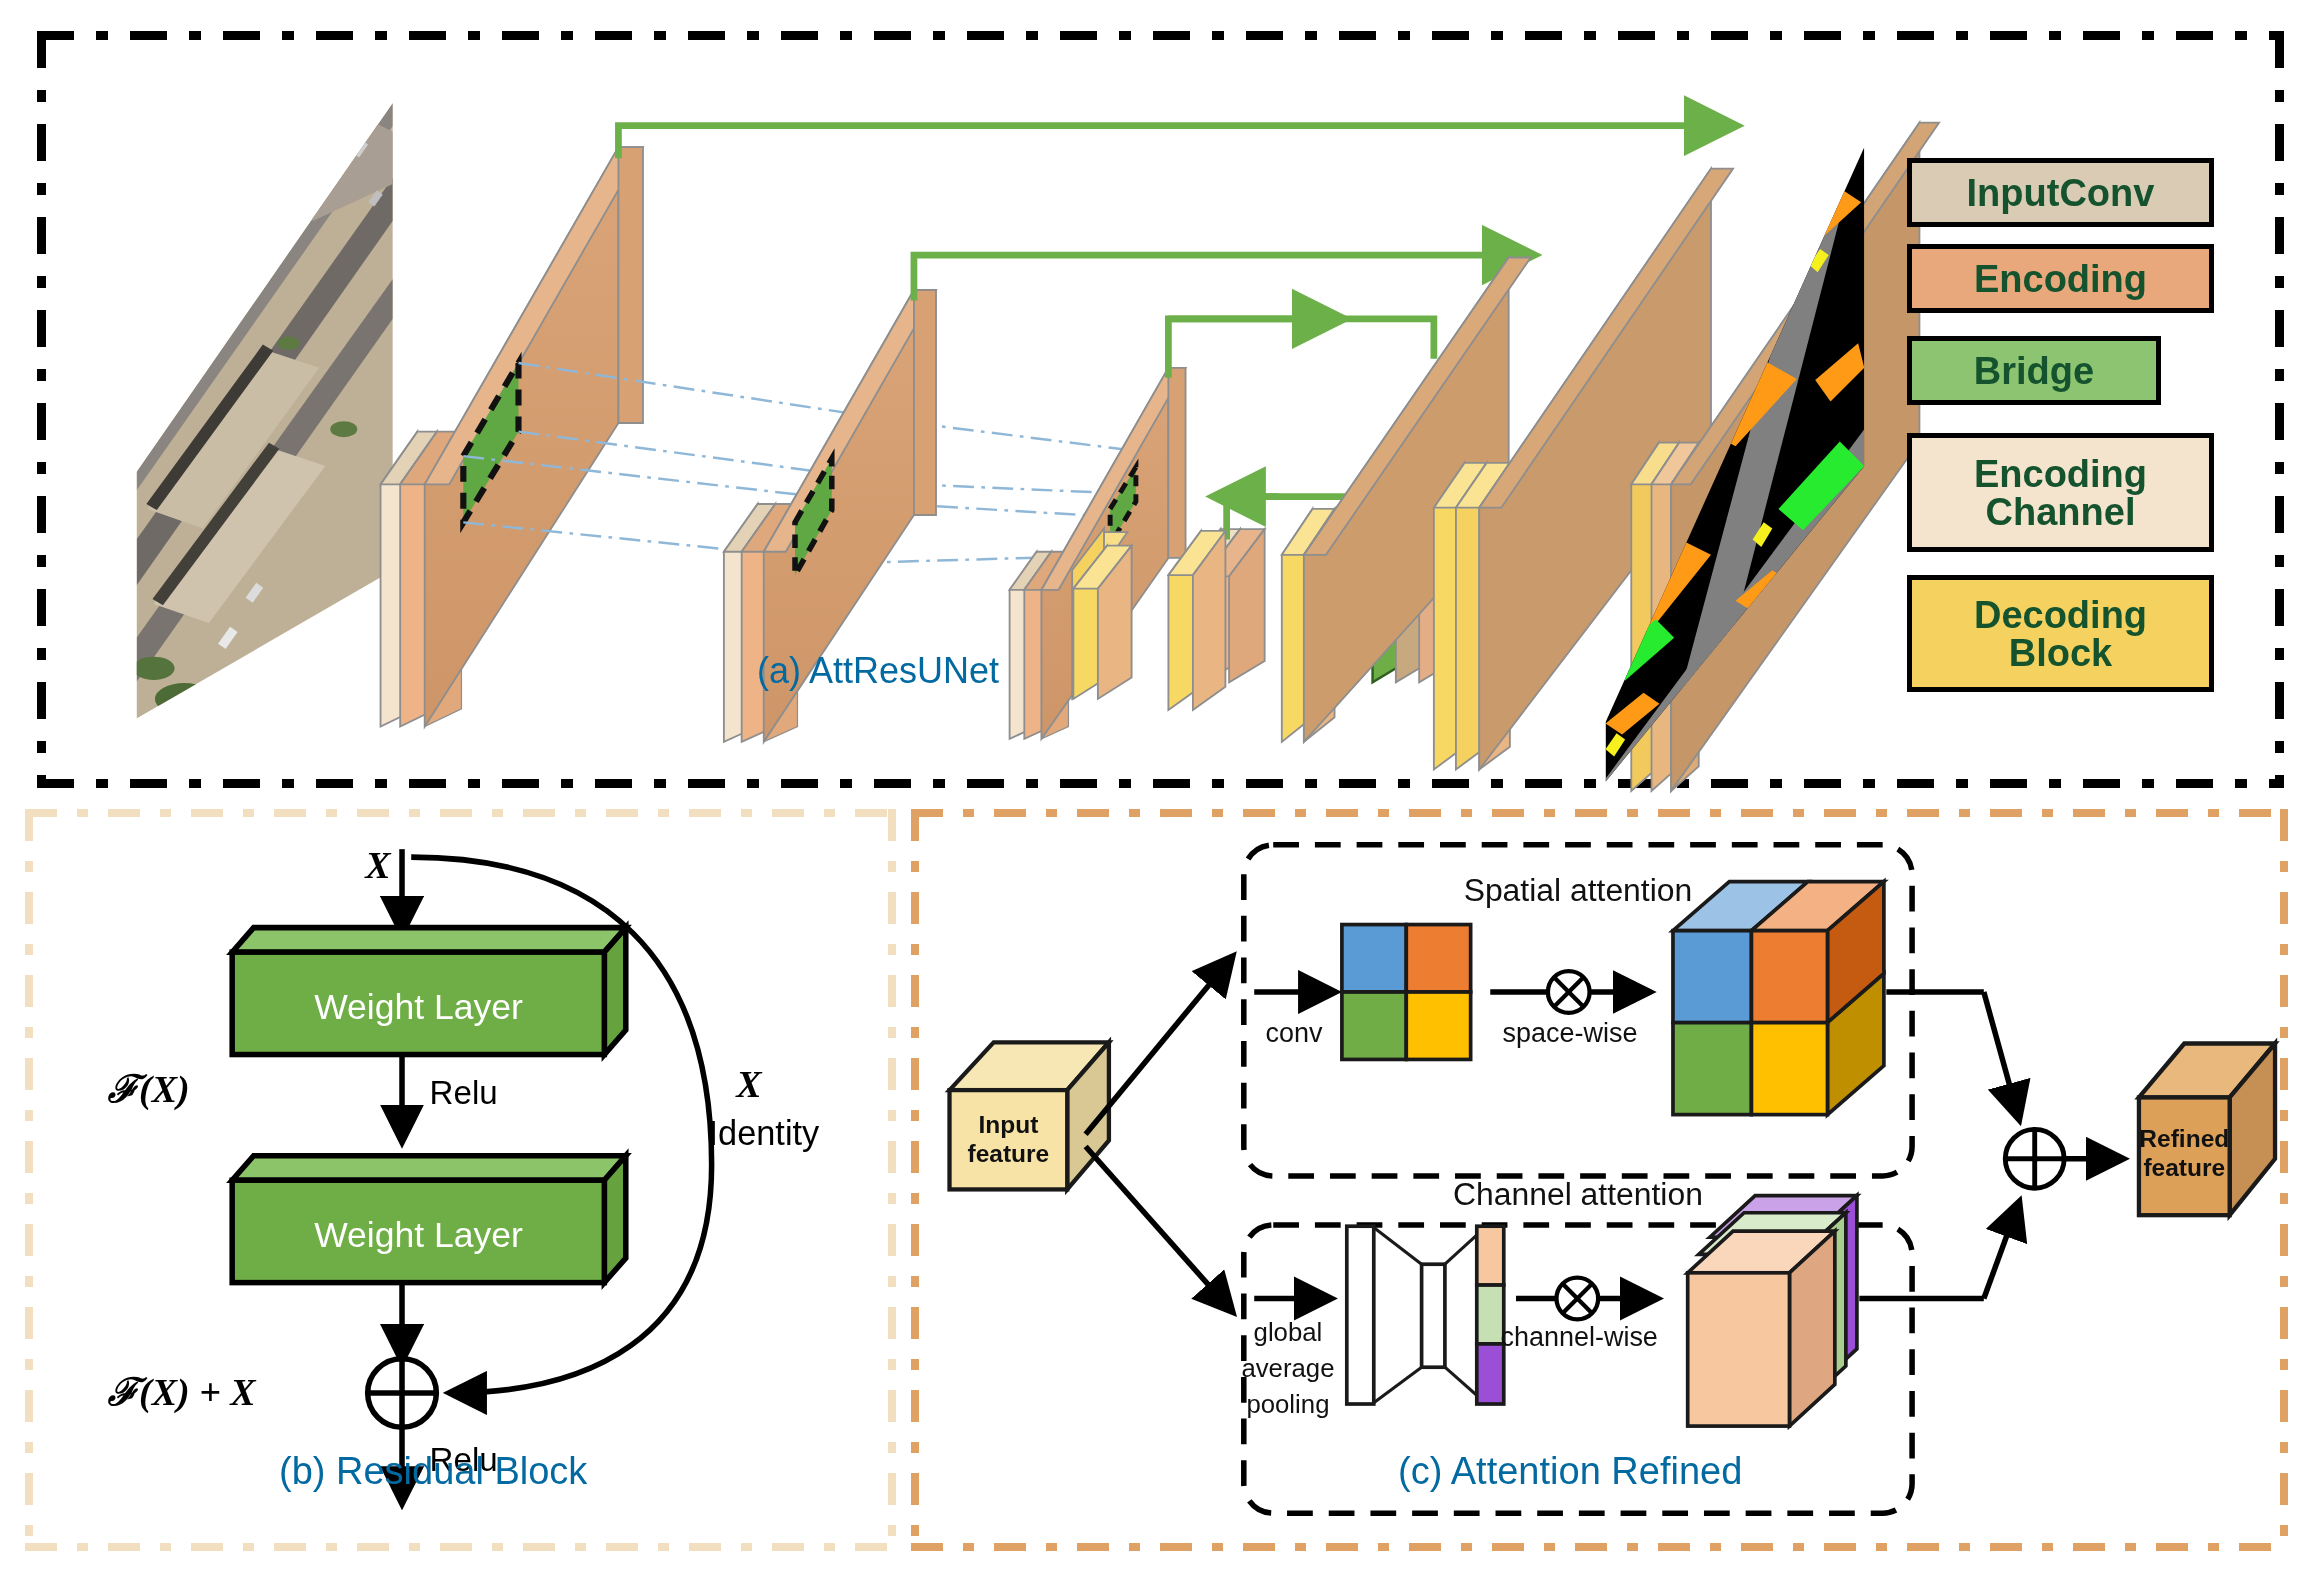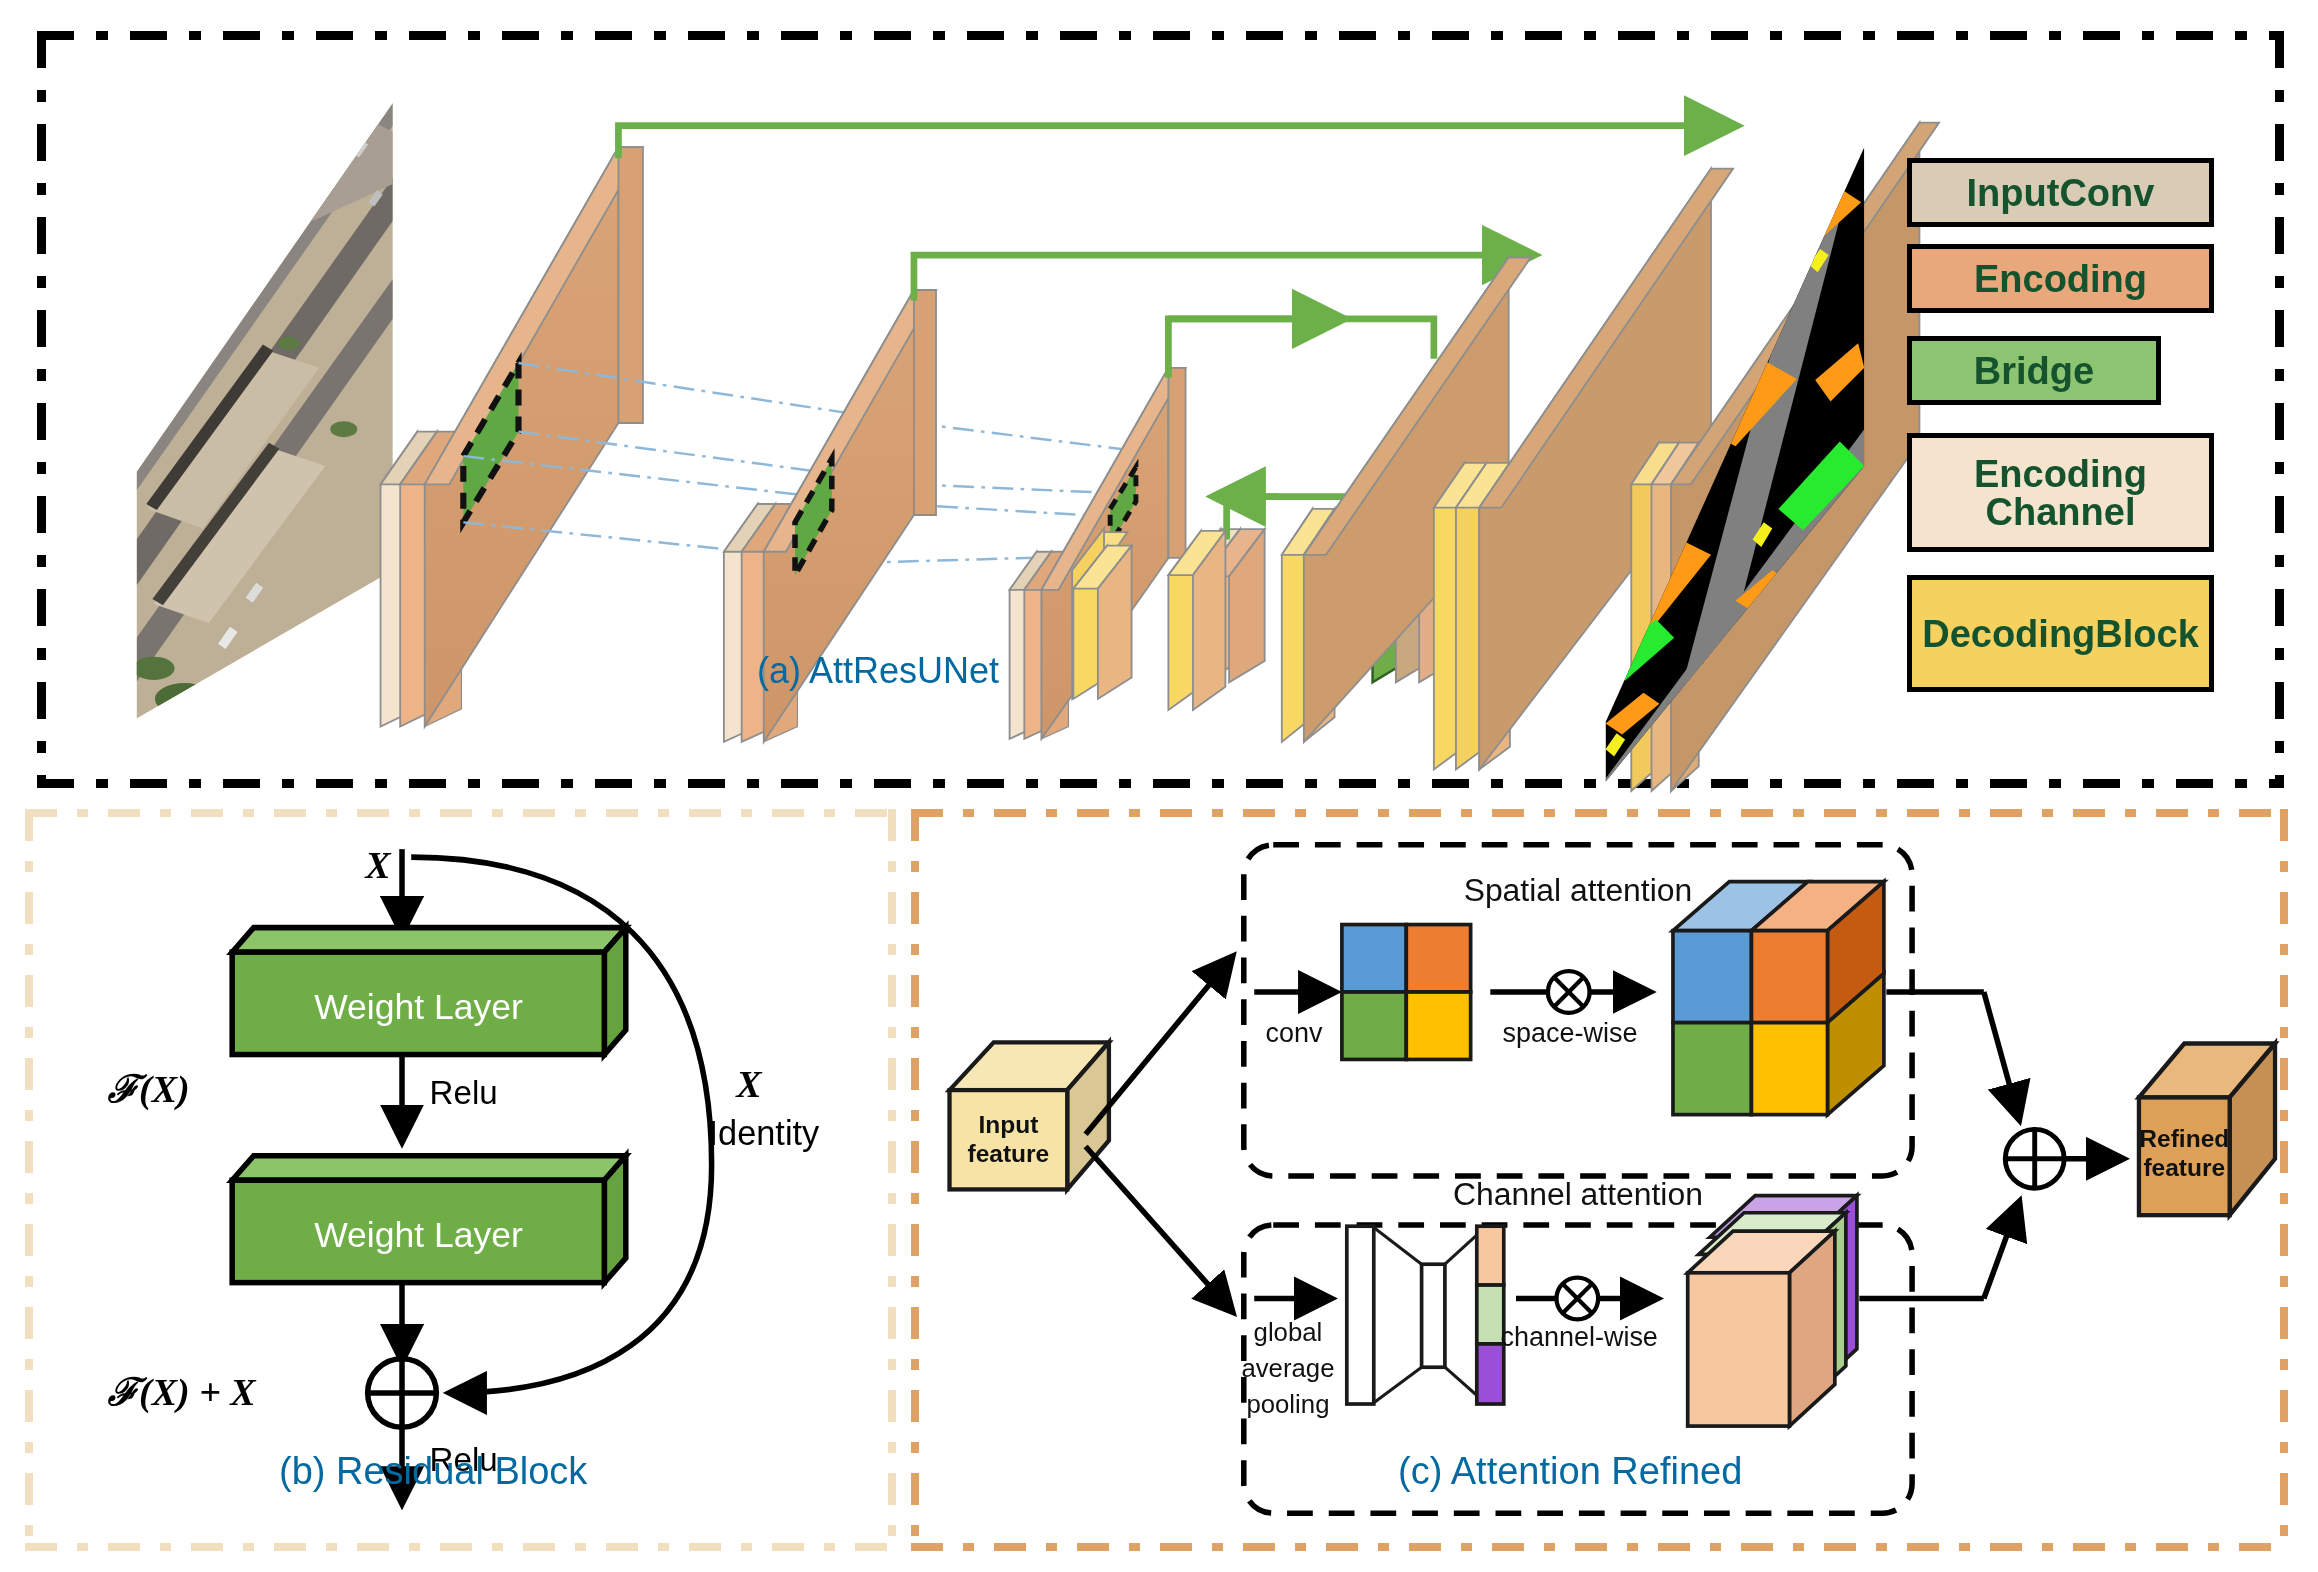--- a/index.html
+++ b/index.html
@@ -284,21 +284,21 @@
   <div class="lg" style="top: 86px; width: 307px; height: 69px; font-size: 38px; background: rgb(232, 168, 124);">
     <span>Encoding</span>
   </div>
   <div class="lg" style="top: 178px; width: 254px; height: 69px; font-size: 38px; background: rgb(140, 196, 114);">
     <span>Bridge</span>
   </div>
   <div class="lg" style="top: 275px; width: 307px; height: 119px; font-size: 38px; flex-direction: column; background: rgb(244, 228, 205);">
     <span>Encoding</span>
     <span>Channel</span>
   </div>
-  <div class="lg" style="top: 417px; width: 307px; height: 117px; font-size: 38px; flex-direction: row; background: rgb(245, 210, 95);">
+  <div class="lg" style="top: 417px; width: 307px; height: 117px; font-size: 38px; flex-direction: column; background: rgb(245, 210, 95);">
     <span>Decoding</span>
     <span>Block</span>
   </div>
 </div>
 
 <div class="cap" id="cap-a">(a) AttResUNet</div>
 
 <div class="panel" id="panel-b">
   <div class="fr-t"></div>
   <div class="fr-b"></div>

